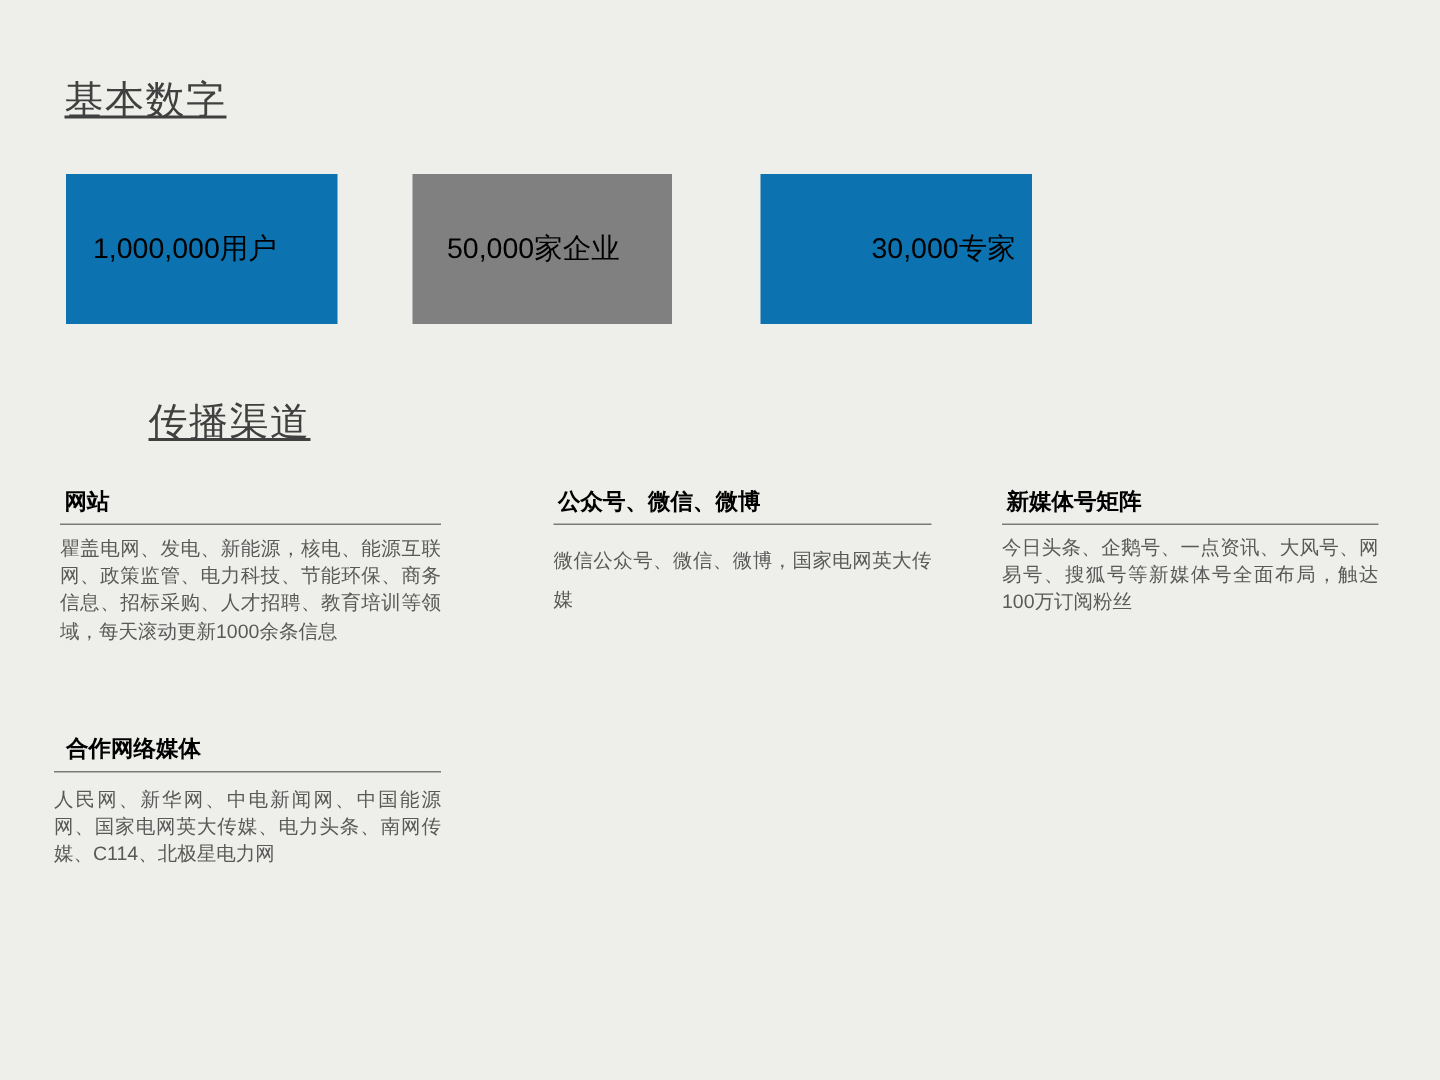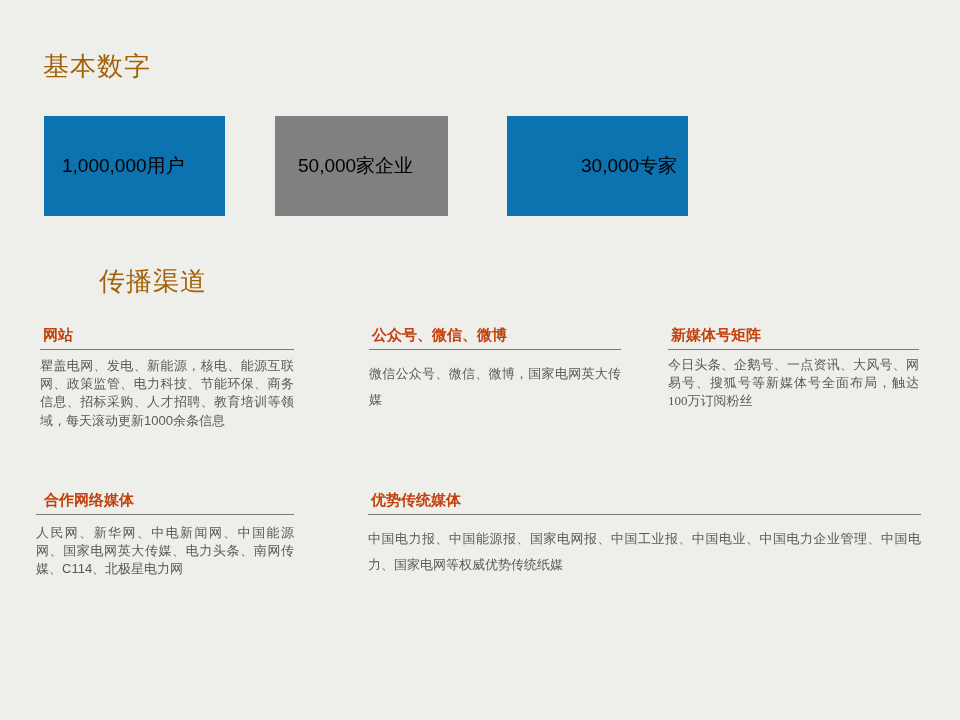--- a/index.html
+++ b/index.html
@@ -16,26 +16,27 @@
   }
   .slide {
     position: relative;
     width: 960px;
     height: 720px;
   }
 
   
   .section-title {
     position: absolute;
-    color: #a16207;
+    color: #404040;
     font-size: 26px;
     font-weight: 400;
     letter-spacing: 1px;
     line-height: 1;
     white-space: nowrap;
+    text-decoration: underline;
   }
   #title-numbers { left: 43px; top: 53px; }
   #title-channels { left: 59px; top: 268px; margin-left: 40px; }
 
   
   .stat-box {
     position: absolute;
     top: 116px;
     height: 100px;
     display: flex;
@@ -59,21 +60,21 @@
 
   #stat-box-1 .stat-label { padding-left: 23px; }
   #stat-box-2 .stat-label { padding-left: 36px; }
   #stat-box-3 .stat-label { padding-left: 28px; }
 
   
   .channel-block {
     position: absolute;
   }
   .channel-head {
-    color: #c2410c;
+    color: #000000;
     font-size: 15px;
     font-weight: bold;
     line-height: 1.1;
     white-space: nowrap;
   }
   .channel-rule {
     margin-top: 5px;
     border-top: 1px solid #7a7a7a;
     height: 0;
     font-size: 0;
@@ -89,21 +90,21 @@
   .channel-body.loose { line-height: 2.0; }
 
   
   #block-website     { left: 40px;  top: 327px; width: 254px; }
   #block-website .channel-head { padding-left: 3px; }
 
   #block-wechat      { left: 369px; top: 327px; width: 252px; }
   #block-wechat .channel-head { padding-left: 3px; }
   #block-wechat .channel-body { margin-top: 11px; }
 
-  #block-newmedia    { left: 668px; top: 327px; width: 251px; font-family: Liberation Serif, serif; }
+  #block-newmedia    { left: 668px; top: 327px; width: 251px; }
   #block-newmedia .channel-head { padding-left: 3px; }
   #block-newmedia .channel-body { margin-top: 6px; }
 
   #block-partner     { left: 36px;  top: 492px; width: 258px; }
   #block-partner .channel-head { padding-left: 8px; }
   #block-partner .channel-body { margin-top: 9px; }
 
   #block-traditional { left: 368px; top: 492px; width: 553px; }
   #block-traditional .channel-head { padding-left: 3px; }
   #block-traditional .channel-body { margin-top: 11px; line-height: 2.0; }
@@ -147,19 +148,14 @@
     <div class="channel-rule"></div>
     <div class="channel-body">今日头条、企鹅号、一点资讯、大风号、网易号、搜狐号等新媒体号全面布局，触达100万订阅粉丝</div>
   </div>
 
   <div class="channel-block" id="block-partner">
     <div class="channel-head">合作网络媒体</div>
     <div class="channel-rule"></div>
     <div class="channel-body">人民网、新华网、中电新闻网、中国能源网、国家电网英大传媒、电力头条、南网传媒、C114、北极星电力网</div>
   </div>
 
-  <div class="channel-block" id="block-traditional">
-    <div class="channel-head">优势传统媒体</div>
-    <div class="channel-rule"></div>
-    <div class="channel-body">中国电力报、中国能源报、国家电网报、中国工业报、中国电业、中国电力企业管理、中国电力、国家电网等权威优势传统纸媒</div>
-  </div>
 
 </div>
 
 </body></html>

